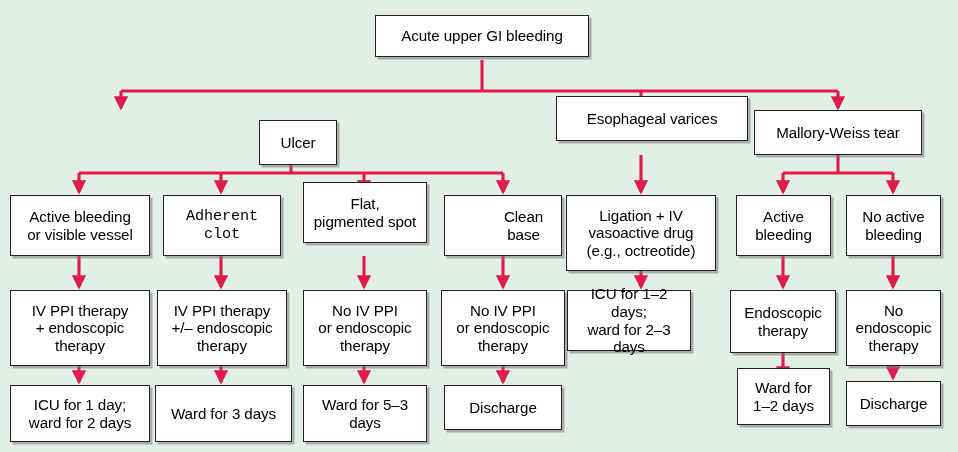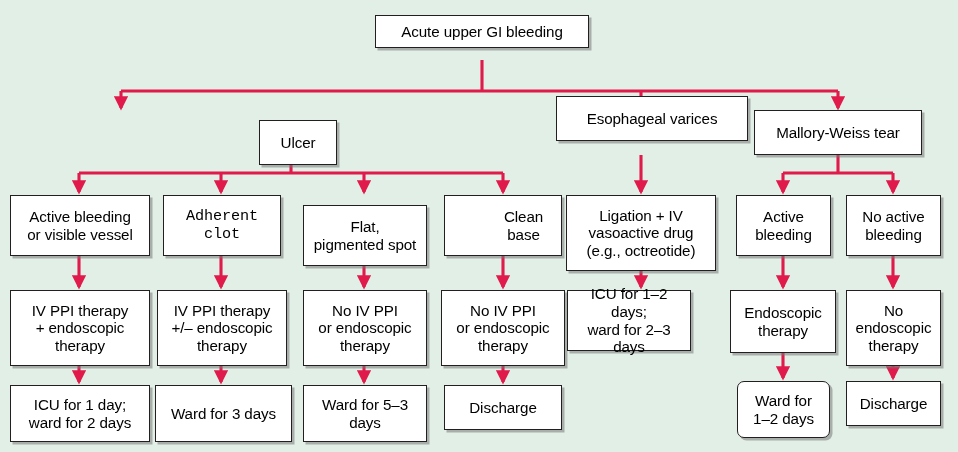--- a/index.html
+++ b/index.html
@@ -87,30 +87,30 @@
 
       <path d="M 79,366 L 79,382" marker-end="url(#arrow)"></path>
       <path d="M 221,366 L 221,382" marker-end="url(#arrow)"></path>
       <path d="M 364,366 L 364,382" marker-end="url(#arrow)"></path>
       <path d="M 503,366 L 503,382" marker-end="url(#arrow)"></path>
       <path d="M 783,353 L 783,378" marker-end="url(#arrow)"></path>
       <path d="M 893,366 L 893,378" marker-end="url(#arrow)"></path>
     </g>
   </svg>
 
-  <div class="node" style="left:375px; top:15px; width:214px; height:33px;">Acute upper GI bleeding</div>
+  <div class="node" style="left:375px; top:15px; width:214px; height:42px;">Acute upper GI bleeding</div>
 
   <div class="node" style="left:259px; top:120px; width:78px; height:45px;">Ulcer</div>
   <div class="node" style="left:556px; top:96px; width:192px; height:45px;">Esophageal varices</div>
   <div class="node" style="left:754px; top:110px; width:168px; height:45px;">Mallory-Weiss tear</div>
 
   <div class="node" style="left:10px; top:195px; width:140px; height:61px;">Active bleeding
 or visible vessel</div>
   <div class="node" style="left:163px; top:195px; width:118px; height:61px;font-family:Liberation Mono, monospace;">Adherent clot</div>
-  <div class="node" style="left:303px; top:205px; width:124px; height:61px;">Flat,
+  <div class="node" style="left:303px; top:182px; width:124px; height:61px;">Flat,
 pigmented spot</div>
   <div class="node" style="left:444px; top:195px; width:118px; height:61px;padding-left:46px;">Clean base</div>
   <div class="node" style="left:566px; top:195px; width:150px; height:76px;">Ligation + IV
 vasoactive drug
 (e.g., octreotide)</div>
   <div class="node" style="left:736px; top:195px; width:95px; height:61px;">Active
 bleeding</div>
   <div class="node" style="left:846px; top:195px; width:95px; height:61px;">No active
 bleeding</div>
 
@@ -133,17 +133,17 @@
   <div class="node" style="left:846px; top:290px; width:95px; height:76px;">No
 endoscopic
 therapy</div>
 
   <div class="node" style="left:10px; top:385px; width:140px; height:57px;">ICU for 1 day;
 ward for 2 days</div>
   <div class="node" style="left:155px; top:385px; width:137px; height:57px;">Ward for 3 days</div>
   <div class="node" style="left:303px; top:385px; width:124px; height:57px;">Ward for 5–3
 days</div>
   <div class="node" style="left:444px; top:385px; width:118px; height:45px;">Discharge</div>
-  <div class="node" style="left:737px; top:381px; width:93px; height:57px;border-radius:7px;">Ward for
+  <div class="node" style="left:737px; top:368px; width:93px; height:57px;">Ward for
 1–2 days</div>
   <div class="node" style="left:846px; top:381px; width:95px; height:45px;">Discharge</div>
 
 </div>
 
 </body></html>

